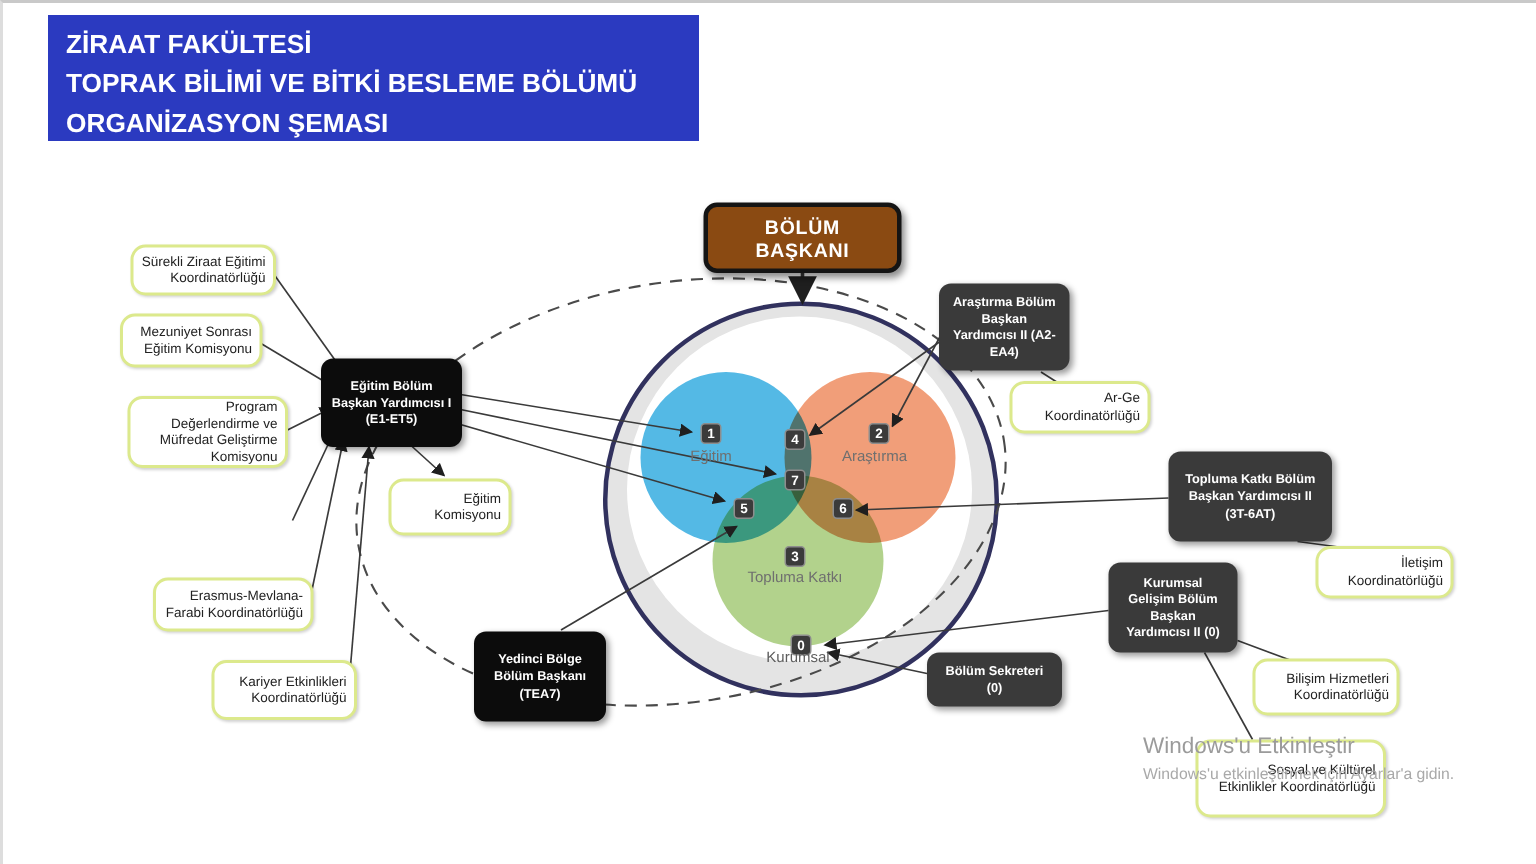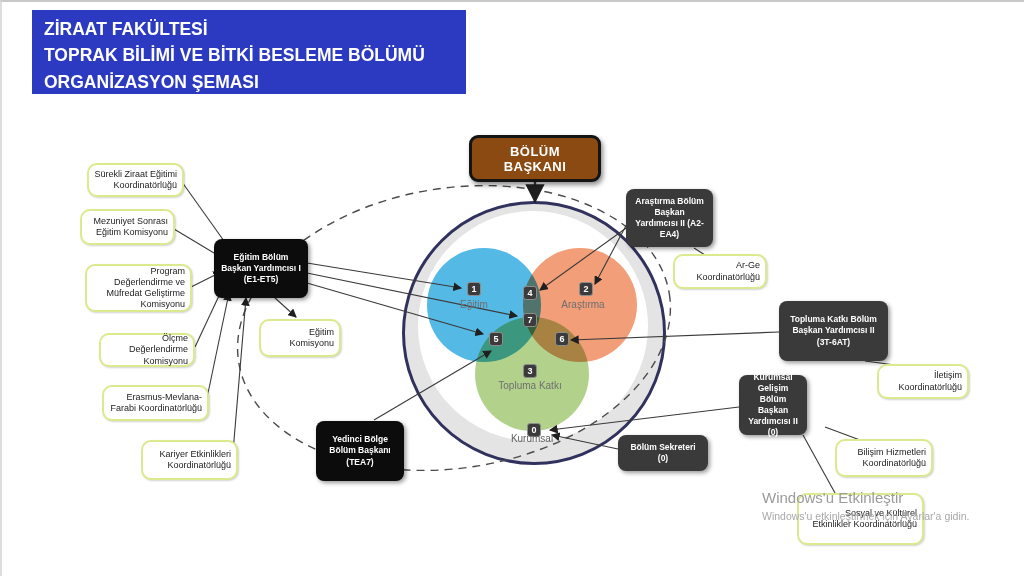--- a/index.html
+++ b/index.html
@@ -130,29 +130,28 @@
   <div class="abs badge" style="left:525px; top:421px;">0</div>
 
   <div class="abs vlabel" style="left:442px; top:297px; width:60px;">Eğitim</div>
   <div class="abs vlabel" style="left:545px; top:297px; width:72px;">Araştırma</div>
   <div class="abs vlabel" style="left:491px; top:378px; width:74px;">Topluma Katkı</div>
   <div class="abs vlabel" style="left:494px; top:431px; width:72px; color:#5d5d5d;">Kurumsal</div>
 
   <div class="abs unit" style="left:85px; top:161px; width:97px; height:34px;">Sürekli Ziraat Eğitimi Koordinatörlüğü</div>
   <div class="abs unit" style="left:78px; top:207px; width:95px; height:36px;">Mezuniyet Sonrası Eğitim Komisyonu</div>
   <div class="abs unit" style="left:83px; top:262px; width:107px; height:48px;">Program Değerlendirme ve Müfredat Geliştirme Komisyonu</div>
-  <div class="abs unit" style="left:97px; top:331px; width:96px; height:34px;">Ölçme Değerlendirme Komisyonu</div>
   <div class="abs unit" style="left:100px; top:383px; width:107px; height:36px;">Erasmus-Mevlana-Farabi Koordinatörlüğü</div>
   <div class="abs unit" style="left:139px; top:438px; width:97px; height:40px;">Kariyer Etkinlikleri Koordinatörlüğü</div>
   <div class="abs unit" style="left:257px; top:317px; width:82px; height:38px;">Eğitim Komisyonu</div>
 
   <div class="abs dark black" style="left:212px; top:237px; width:94px; height:59px;">Eğitim Bölüm Başkan Yardımcısı I (E1-ET5)</div>
   <div class="abs dark" style="left:624px; top:187px; width:87px; height:58px;">Araştırma Bölüm Başkan Yardımcısı II (A2-EA4)</div>
   <div class="abs dark" style="left:777px; top:299px; width:109px; height:60px;">Topluma Katkı Bölüm Başkan Yardımcısı II (3T-6AT)</div>
-  <div class="abs dark" style="left:737px; top:373px; width:68px; height:60px;">Kurumsal Gelişim Bölüm Başkan Yardımcısı II (0)</div>
+  <div class="abs dark" style="left:737px; top:373px; width:86px; height:60px;">Kurumsal Gelişim Bölüm Başkan Yardımcısı II (0)</div>
   <div class="abs dark" style="left:616px; top:433px; width:90px; height:36px;">Bölüm Sekreteri (0)</div>
   <div class="abs dark black" style="left:314px; top:419px; width:88px; height:60px;">Yedinci Bölge Bölüm Başkanı (TEA7)</div>
 
   <div class="abs unit" style="left:671px; top:252px; width:94px; height:35px;">Ar-Ge Koordinatörlüğü</div>
   <div class="abs unit" style="left:875px; top:362px; width:92px; height:35px;">İletişim Koordinatörlüğü</div>
   <div class="abs unit" style="left:833px; top:437px; width:98px; height:38px;">Bilişim Hizmetleri Koordinatörlüğü</div>
   <div class="abs unit" style="left:795px; top:491px; width:127px; height:52px;">Sosyal ve Kültürel Etkinlikler Koordinatörlüğü</div>
 
   <div class="abs watermark1">Windows'u Etkinleştir</div>
   <div class="abs watermark2">Windows'u etkinleştirmek için Ayarlar'a gidin.</div>

